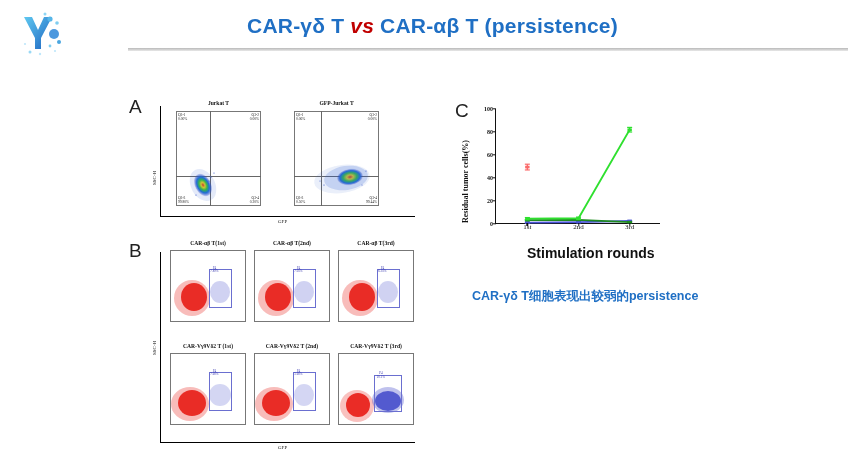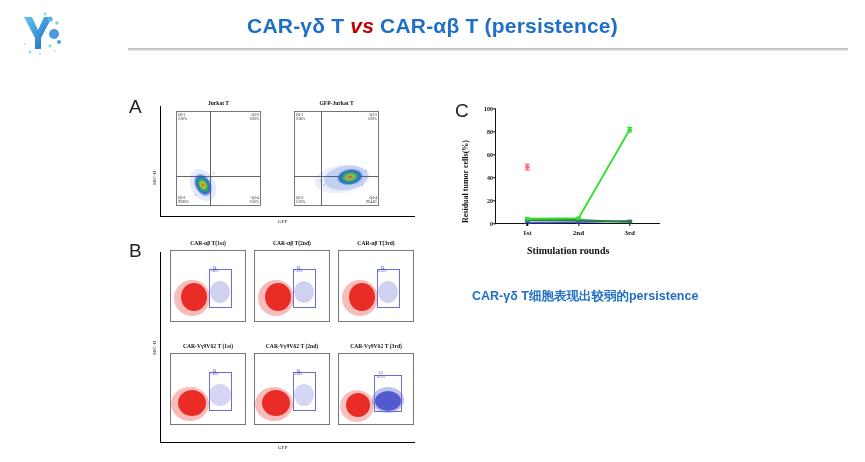--- a/index.html
+++ b/index.html
@@ -28,27 +28,27 @@
   .axis-arrow{position:absolute;background:#000;}
   .axname{position:absolute;font-size:5px;color:#111;font-family:"Liberation Serif",serif;}
   .axname.vert{transform:rotate(-90deg);transform-origin:left top;white-space:nowrap;}
 
   
   .chart{position:absolute;}
   .c-plot{position:absolute;border-left:1.6px solid #111;border-bottom:1.6px solid #111;box-sizing:border-box;}
   .c-ytick{position:absolute;right:100%;margin-right:3px;font-size:6px;font-weight:bold;
            color:#111;font-family:"Liberation Serif",serif;transform:translateY(-50%);white-space:nowrap;}
   .c-tickmark{position:absolute;right:100%;width:3px;height:1.4px;background:#111;transform:translateY(-50%);}
-  .c-xtick{position:absolute;top:100%;margin-top:6px;font-size:7px;font-weight:bold;color:#111;
+  .c-xtick{position:absolute;top:100%;font-size:7px;font-weight:normal;color:#111;
            font-family:"Liberation Serif",serif;transform:translateX(-50%);white-space:nowrap;}
   .c-xmark{position:absolute;top:100%;width:1.4px;height:3px;background:#111;transform:translateX(-50%);}
   .c-ylabel{position:absolute;font-size:8px;font-weight:bold;color:#111;font-family:"Liberation Serif",serif;
             transform:rotate(-90deg);transform-origin:left top;white-space:nowrap;}
-  .c-xlabel{position:absolute;font-size:10px;font-weight:bold;color:#111;
-            font-family:Liberation Serif, serif;white-space:nowrap;}
+  .c-xlabel{position:absolute;font-size:14px;font-weight:bold;color:#111;
+            font-family:Liberation Sans, sans-serif;white-space:nowrap;}
   .legend{position:absolute;}
   .legrow{display:flex;align-items:center;height:11px;}
   .legswatch{width:14px;height:2.2px;margin-right:6px;flex:none;}
   .legtext{font-size:7.6px;color:#111;font-family:"Liberation Serif",serif;white-space:nowrap;}
 
   .caption{position:absolute;font-size:12.5px;font-weight:bold;color:#1f6fc4;
            font-family:"Liberation Sans",sans-serif;white-space:nowrap;}
 
   .gate{position:absolute;border:1px solid #6a6fd0;box-sizing:border-box;}
   .gatelab{position:absolute;font-size:3.2px;color:#3a3ab0;line-height:1.1;text-align:center;

